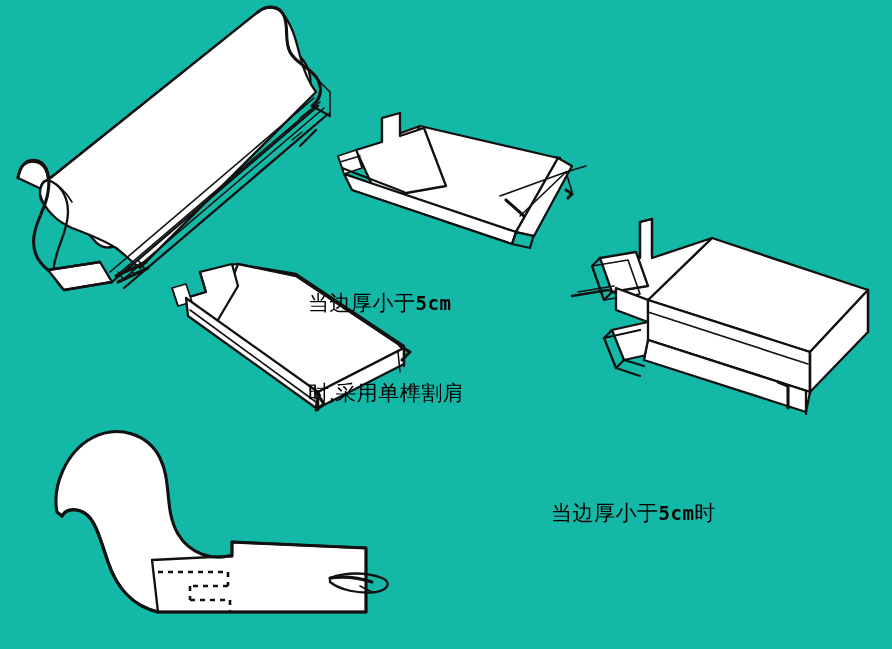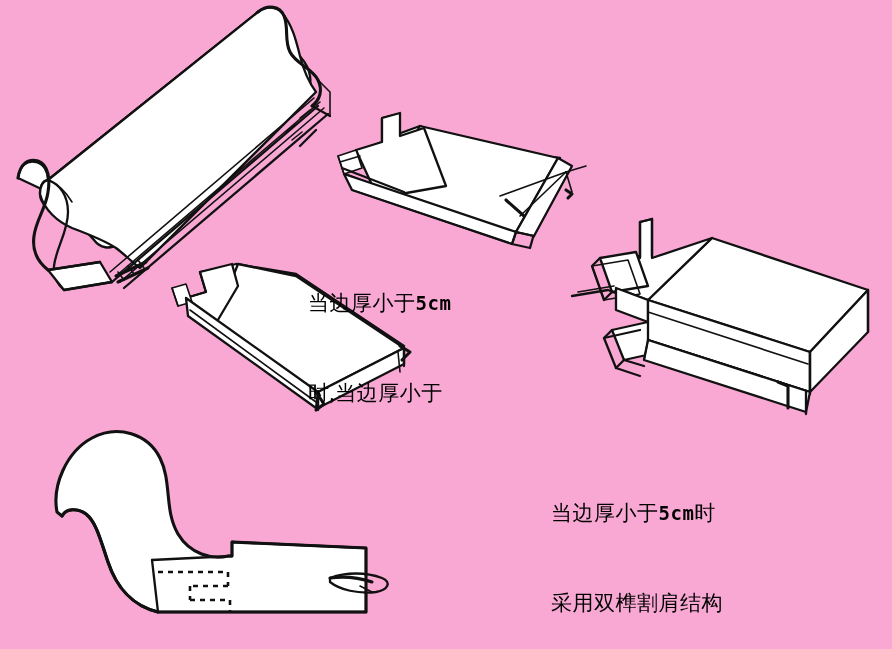--- a/index.html
+++ b/index.html
@@ -4,21 +4,21 @@
 <style>
   html, body {
     margin: 0;
     padding: 0;
     background: #ffffff;
   }
   #page {
     position: relative;
     width: 892px;
     height: 649px;
-    background: #f9a8d4;
+    background: #14b8a6;
     overflow: hidden;
     font-family: "Liberation Serif", "DejaVu Serif", serif;
   }
   #drawing {
     position: absolute;
     left: 0;
     top: 0;
     width: 892px;
     height: 649px;
   }
@@ -365,25 +365,24 @@
         <path class="ink ink-med" d="M 366 548 L 366 576"></path>
         <path class="ink ink-med" d="M 366 590 L 366 612"></path>
         <path class="ink ink-thin" d="M 360 586 L 372 592"></path>
       </g>
     </g>
 
   </svg>
 
   <div class="caption" id="caption-single">
     <div><span>当边厚小于</span><span class="unit">5cm</span></div>
-    <div>时,当边厚小于</div>
+    <div>时,采用单榫割肩</div>
   </div>
 
   <div class="caption" id="caption-double">
     <div><span>当边厚小于</span><span class="unit">5cm</span><span>时</span></div>
-    <div>采用双榫割肩结构</div>
   </div>
 
   <div class="caption" id="caption-sideview">
     
   </div>
 
 </div>
 
 </body></html>

